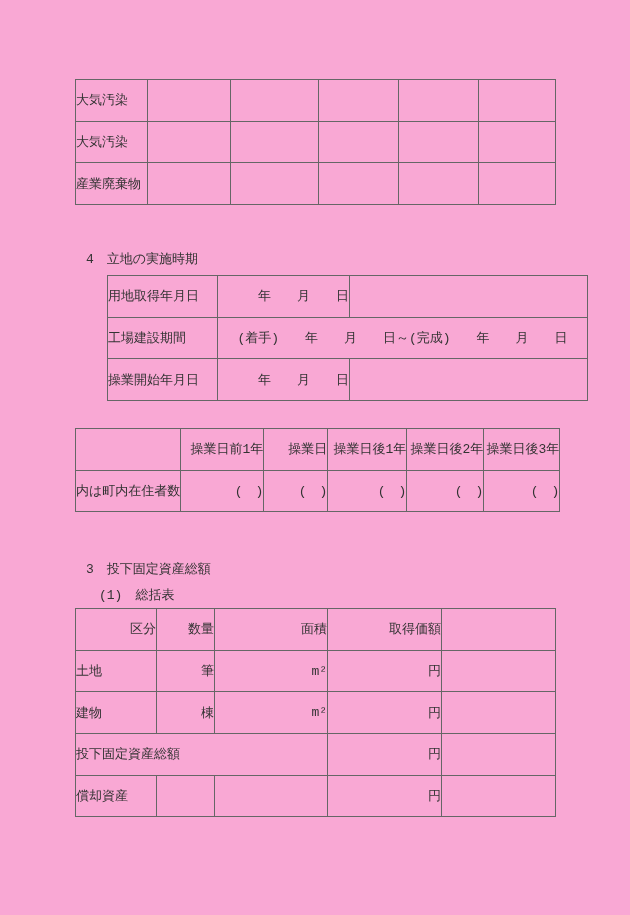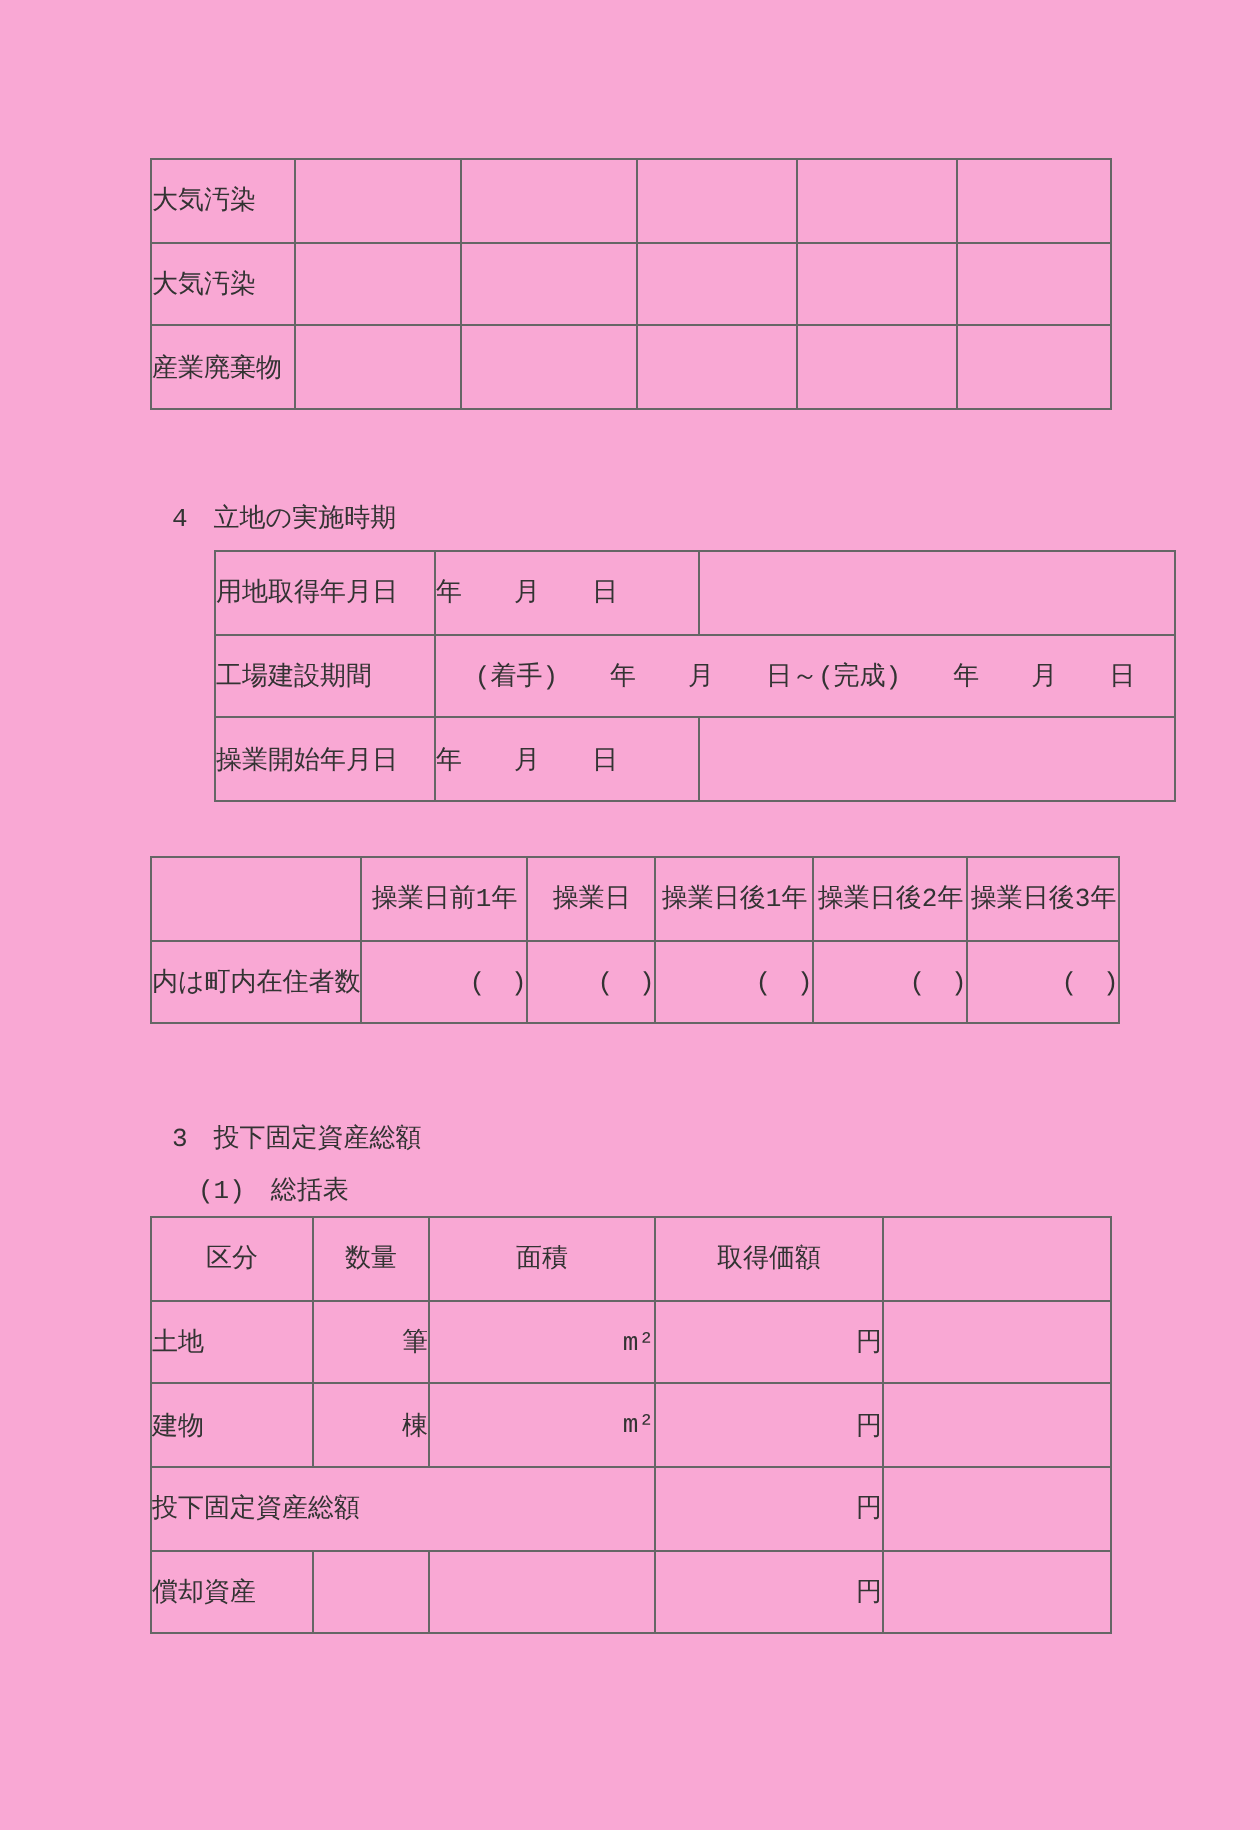--- a/index.html
+++ b/index.html
@@ -21,22 +21,22 @@
   }
   table.tbl td {
     border: 1px solid #666666;
     height: 40.7px;
     vertical-align: middle;
     padding: 0;
     overflow: hidden;
     white-space: nowrap;
   }
   td.lbl  { text-align: left;  padding-left: 6px; }
-  td.hdr  { text-align: center;  padding-left: 6px; }
-  td.val-r  { padding-right: 7px; }
+  td.hdr  { text-align: right;  padding-left: 6px; }
+  td.val-r  { text-align: right; padding-right: 7px; }
   td.val-r8 { text-align: right; padding-right: 8px; }
   td.val-r6 { text-align: right; padding-right: 6px; }
   td.val-l  { text-align: center;  padding-left: 5px; }
   .sec-title {
     position: absolute;
     line-height: 16px;
     white-space: nowrap;
   }
   .t-env    { left: 75px; top: 79px;  }
   .t-timing { left: 75px; top: 275px; margin-left: 32px; }

